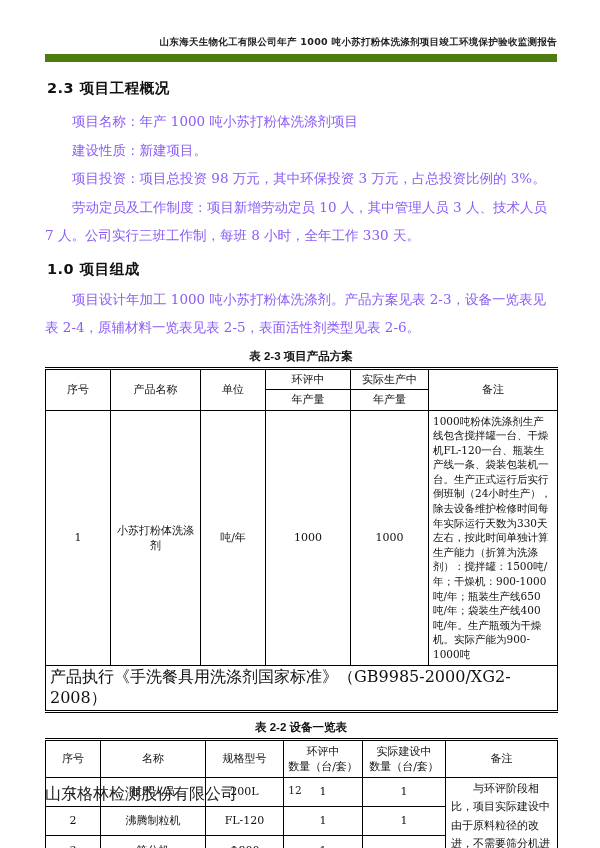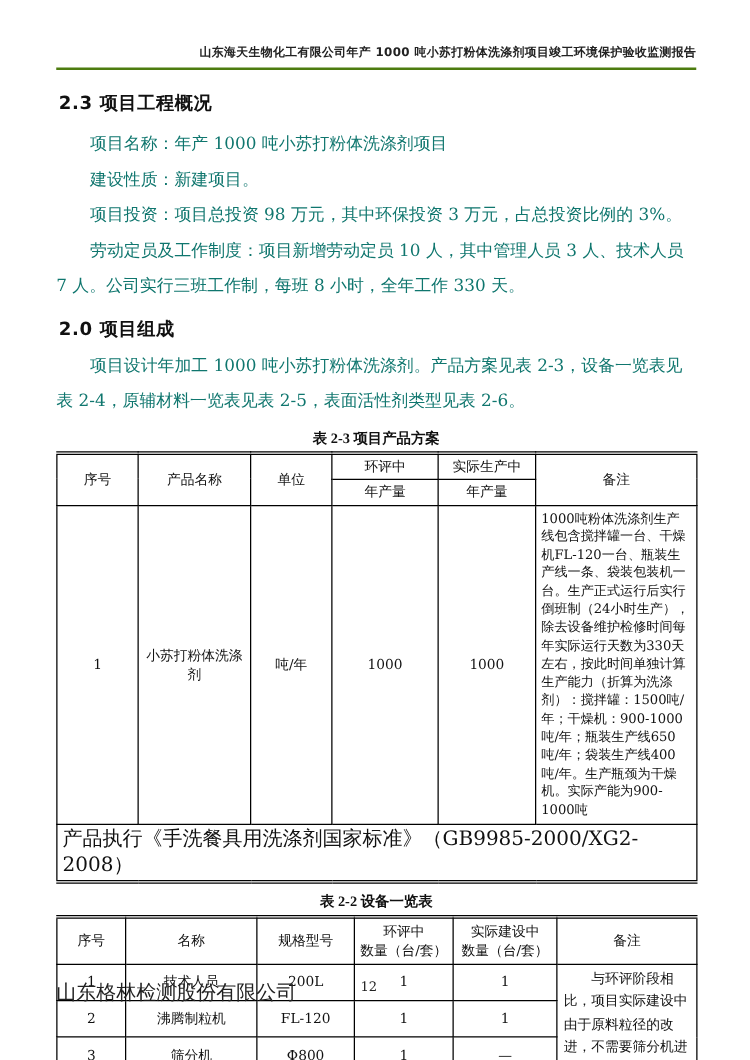--- a/index.html
+++ b/index.html
@@ -15,43 +15,43 @@
     overflow:hidden;
   }
   .page-header{
     font-family:"DejaVu Sans","Liberation Sans",sans-serif;
     font-weight:bold;
     font-size:9.5px;
     text-align:right;
     letter-spacing:.3px;
     color:#222;
     padding-bottom:5px;
-    border-bottom:2px solid #4d7c0f;
+    border-bottom:8px solid #4d7c0f;
   }
   .sec-heading{
     font-size:14.5px;
     font-weight:bold;
     margin:17px 0 9px 2px;
     letter-spacing:.5px;
     font-family:"DejaVu Sans","Liberation Sans",sans-serif;
   }
   .sec-heading.second{margin-top:10px;margin-bottom:6px;}
   .body-par{
     font-size:13.5px;
     line-height:28.5px;
     text-indent:2em;
     margin:0;
-    color:#0f766e;
+    color:#8b5cf6;
   }
   .table-caption{
     font-size:11.5px;
     font-weight:bold;
     text-align:center;
     margin:7px 0 3px 0;
-    font-family:Liberation Serif, serif;
+    font-family:Liberation Sans, sans-serif;
   }
   table{
     width:512px;
     table-layout:fixed;
     border-collapse:collapse;
     border-top:3px double #000;
     border-bottom:3px double #000;
     font-size:11px;
   }
   td,th{
@@ -117,21 +117,21 @@
     <span>山东海天生物化工有限公司年产 1000 吨小苏打粉体洗涤剂项目竣工环境保护验收监测报告</span>
   </div>
 
   <div class="sec-heading">2.3  项目工程概况</div>
 
   <p class="body-par">项目名称：年产 1000 吨小苏打粉体洗涤剂项目</p>
   <p class="body-par">建设性质：新建项目。</p>
   <p class="body-par">项目投资：项目总投资 98 万元，其中环保投资 3 万元，占总投资比例的 3%。</p>
   <p class="body-par">劳动定员及工作制度：项目新增劳动定员 10 人，其中管理人员 3 人、技术人员 7 人。公司实行三班工作制，每班 8 小时，全年工作 330 天。</p>
 
-  <div class="sec-heading second">2.0  项目组成</div>
+  <div class="sec-heading second">1.0  项目组成</div>
 
   <p class="body-par">项目设计年加工 1000 吨小苏打粉体洗涤剂。产品方案见表 2-3，设备一览表见表 2-4，原辅材料一览表见表 2-5，表面活性剂类型见表 2-6。</p>
 
   <div class="table-caption">表 2-3  项目产品方案</div>
 
   <table class="t23">
     <colgroup>
       <col style="width:65px">
         <col style="width:90px">
         <col style="width:65px">

